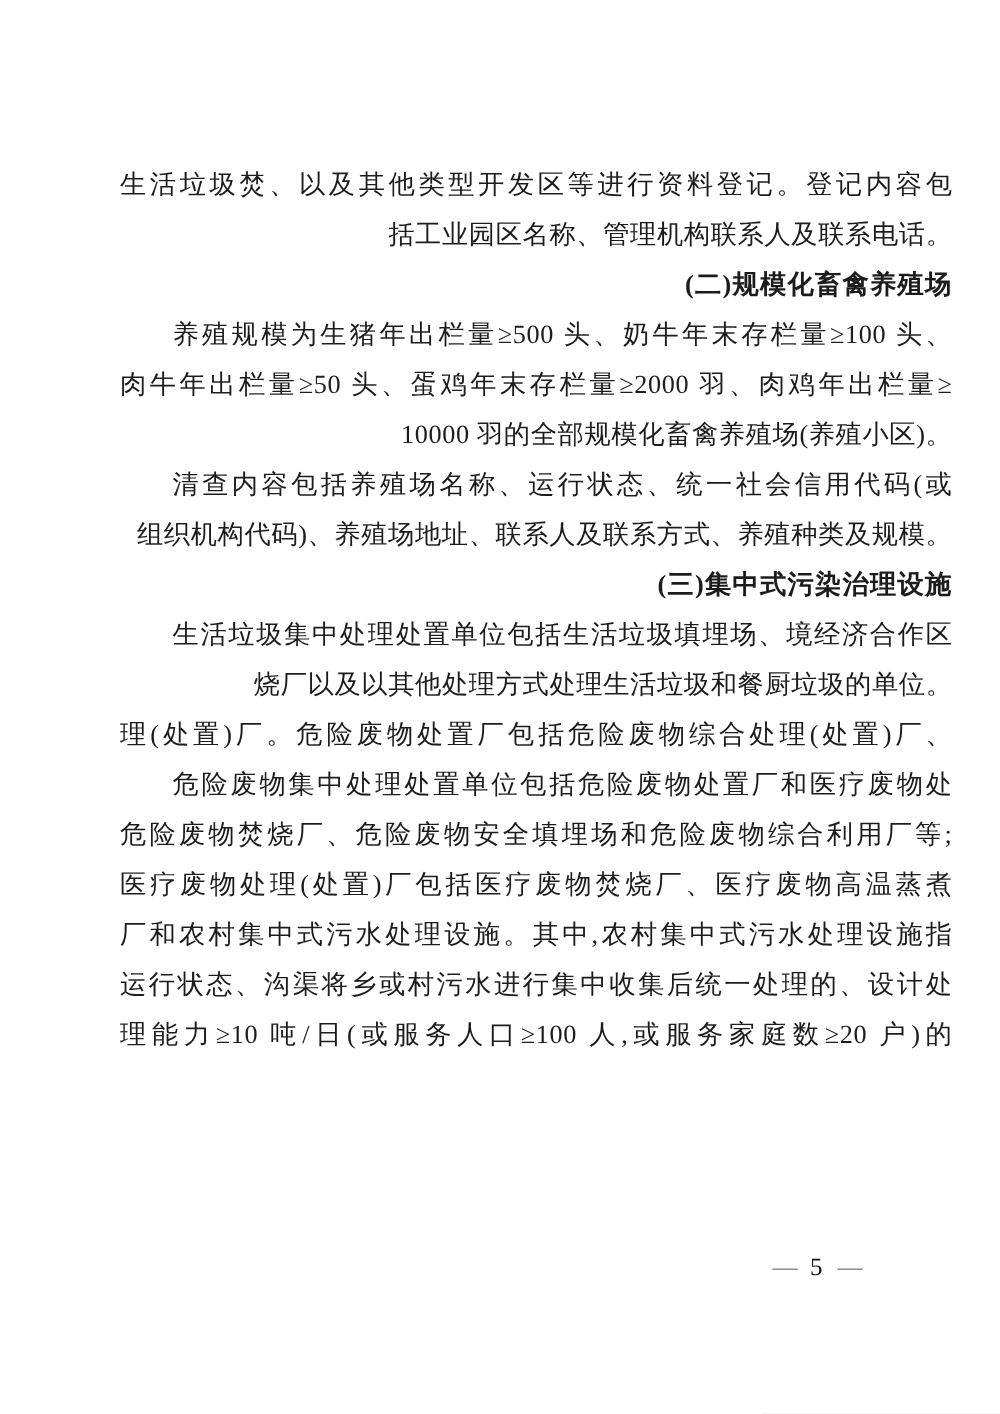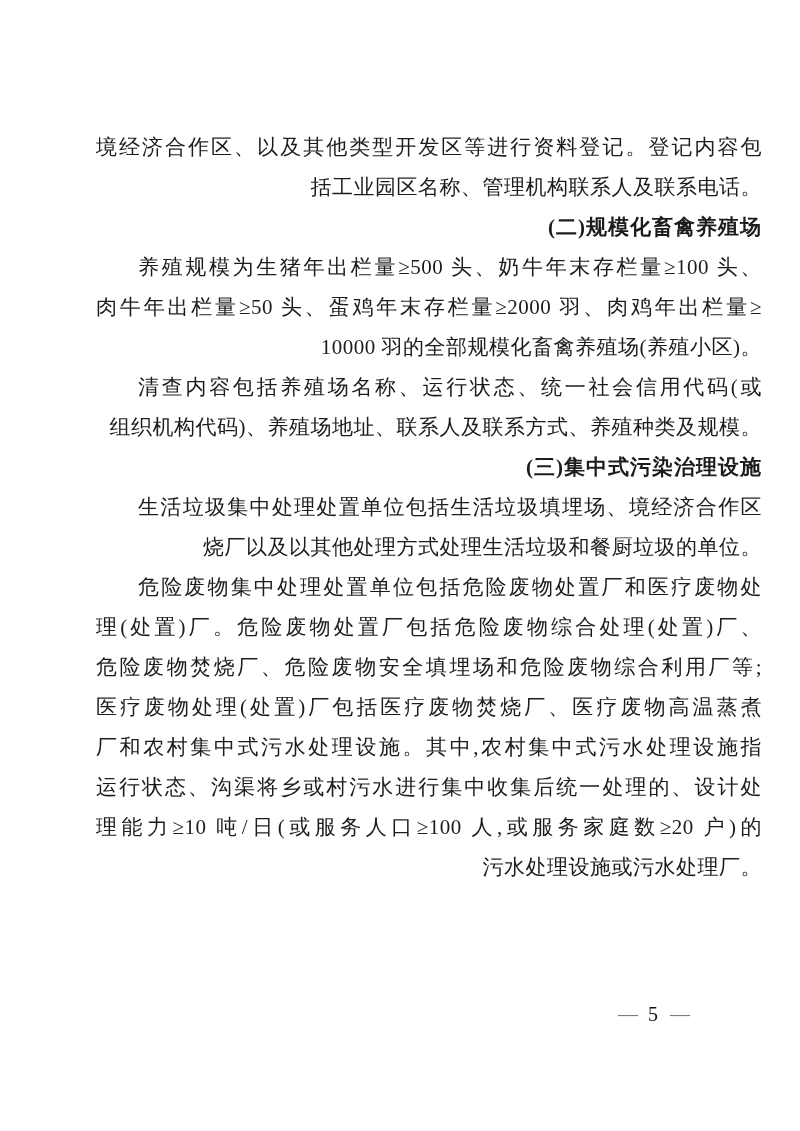--- a/index.html
+++ b/index.html
@@ -63,38 +63,37 @@
     color: #111111;
     letter-spacing: 2px;
   }
 </style>
 </head>
 <body>
 
 <div class="page">
 
   <div class="text-block">
-    <div class="line justify">境经济合作区、以及其他类型开发区等进行资料登记。登记内容包</div>
+    <div class="line justify">生活垃圾焚、以及其他类型开发区等进行资料登记。登记内容包</div>
     <div class="line">括工业园区名称、管理机构联系人及联系电话。</div>
     <div class="line heading indent">(二)规模化畜禽养殖场</div>
     <div class="line justify indent">养殖规模为生猪年出栏量≥500 头、奶牛年末存栏量≥100 头、</div>
     <div class="line justify">肉牛年出栏量≥50 头、蛋鸡年末存栏量≥2000 羽、肉鸡年出栏量≥</div>
     <div class="line">10000 羽的全部规模化畜禽养殖场(养殖小区)。</div>
     <div class="line justify indent">清查内容包括养殖场名称、运行状态、统一社会信用代码(或</div>
     <div class="line">组织机构代码)、养殖场地址、联系人及联系方式、养殖种类及规模。</div>
     <div class="line heading indent">(三)集中式污染治理设施</div>
     <div class="line justify indent">生活垃圾集中处理处置单位包括生活垃圾填埋场、境经济合作区</div>
     <div class="line">烧厂以及以其他处理方式处理生活垃圾和餐厨垃圾的单位。</div>
+    <div class="line justify">理(处置)厂。危险废物处置厂包括危险废物综合处理(处置)厂、</div>
     <div class="line justify indent">危险废物集中处理处置单位包括危险废物处置厂和医疗废物处</div>
-    <div class="line justify">理(处置)厂。危险废物处置厂包括危险废物综合处理(处置)厂、</div>
     <div class="line justify">危险废物焚烧厂、危险废物安全填埋场和危险废物综合利用厂等;</div>
     <div class="line justify">医疗废物处理(处置)厂包括医疗废物焚烧厂、医疗废物高温蒸煮</div>
     <div class="line justify">厂和农村集中式污水处理设施。其中,农村集中式污水处理设施指</div>
     <div class="line justify">运行状态、沟渠将乡或村污水进行集中收集后统一处理的、设计处</div>
     <div class="line justify">理能力≥10 吨/日(或服务人口≥100 人,或服务家庭数≥20 户)的</div>
-    <div class="line">污水处理设施或污水处理厂。</div>
   </div>
 
   <div class="page-footer">
     <span class="dash">—</span><span class="num">5</span><span class="dash">—</span>
   </div>
 
 </div>
 
 </body></html>

